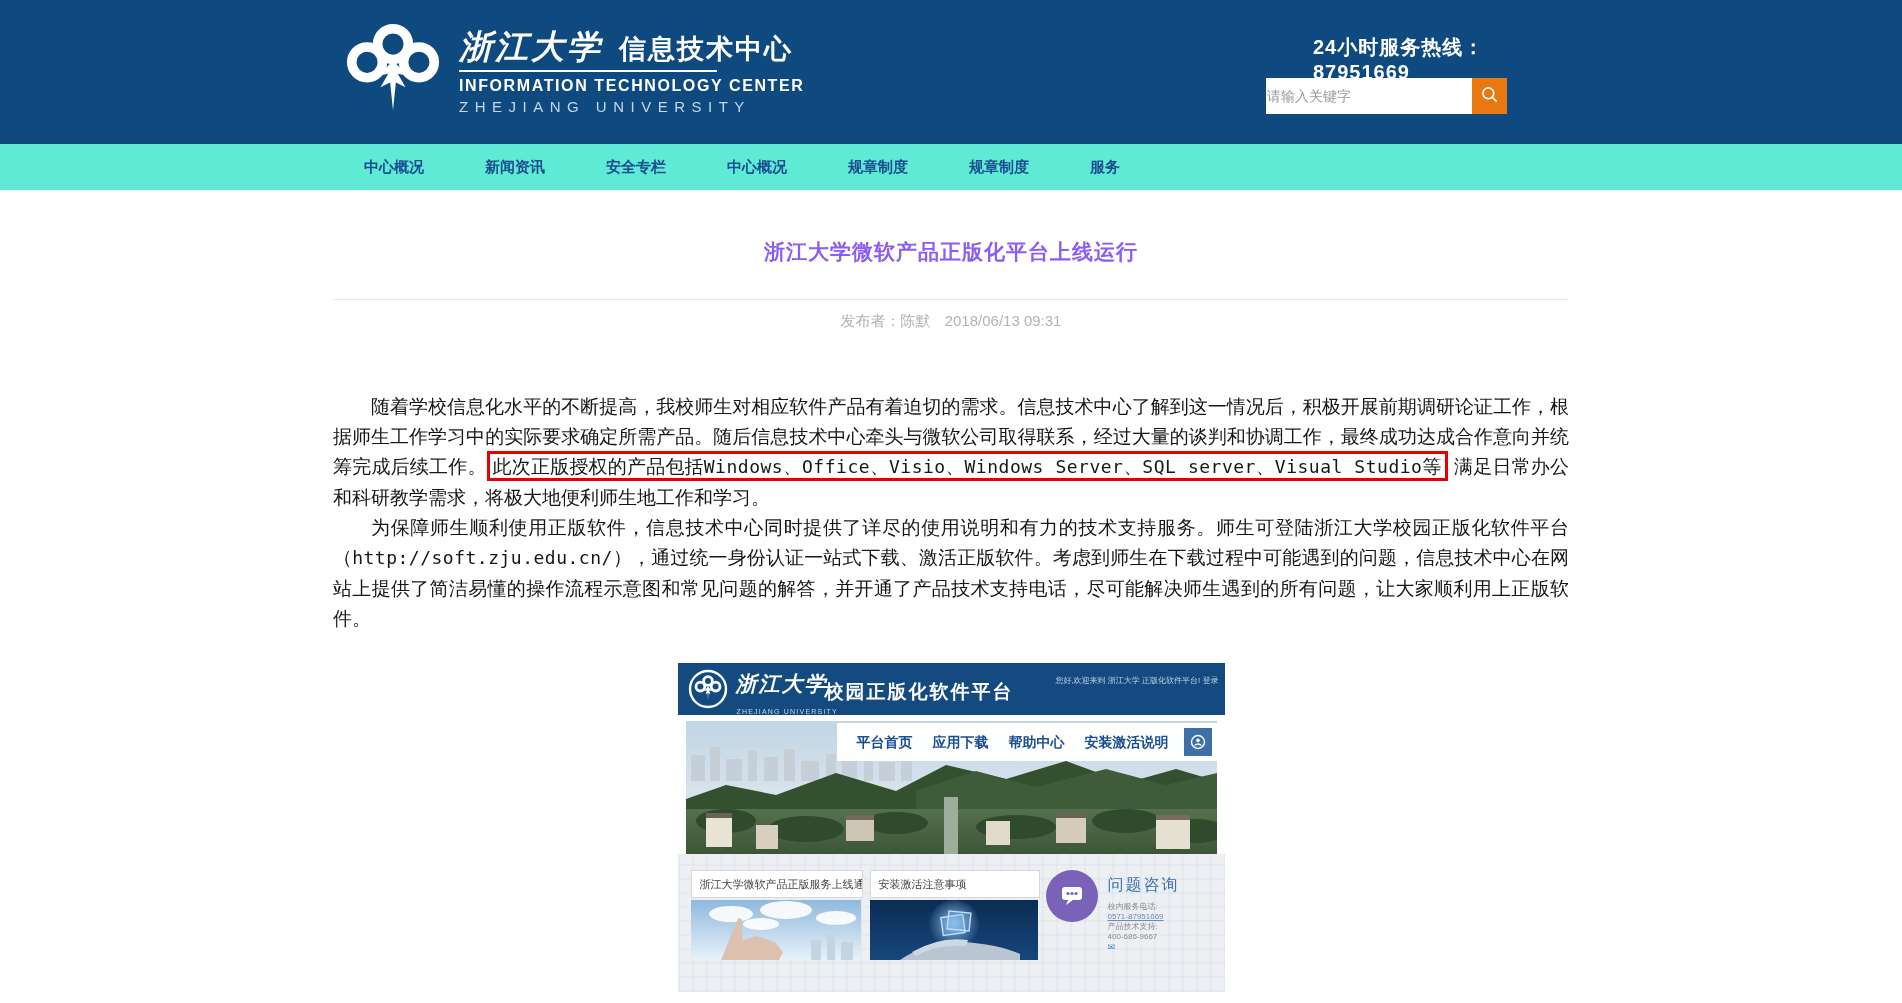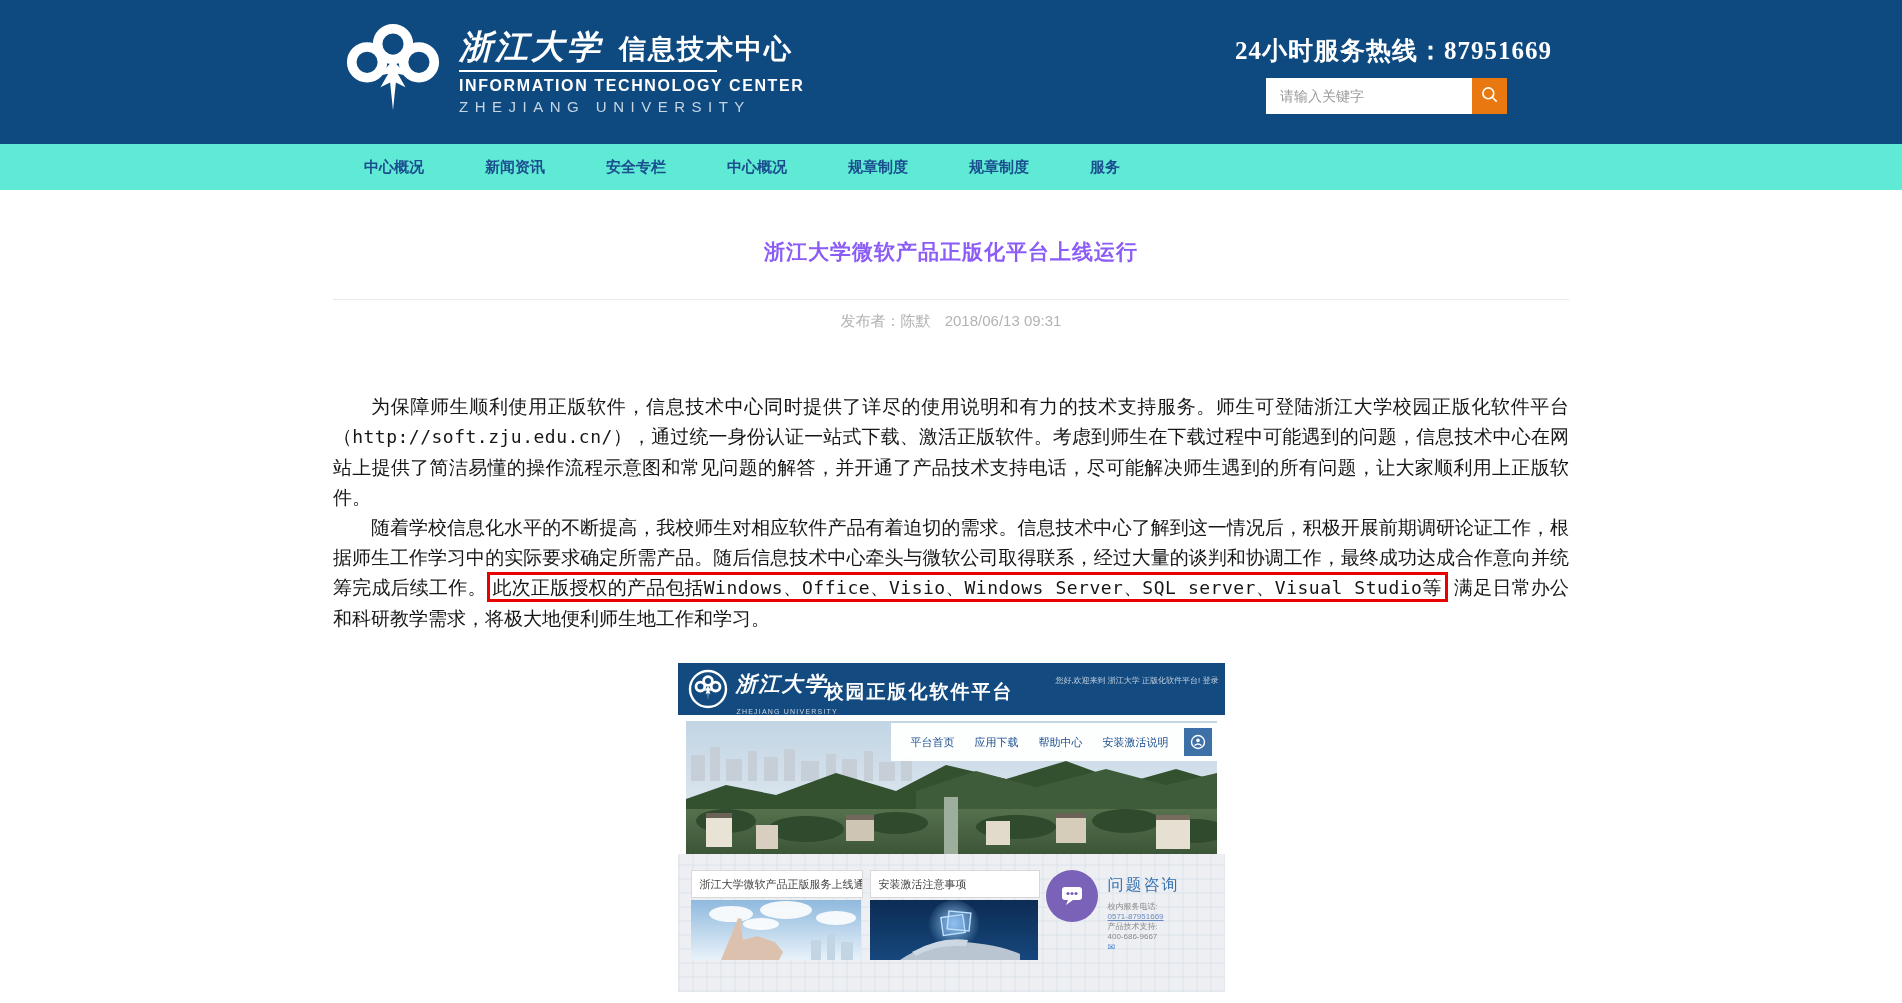--- a/index.html
+++ b/index.html
@@ -13,23 +13,23 @@
   .logo-emblem { width:96px; height:96px; }
   .logo-text { margin-left:18px; padding-top:8px; }
   .logo-cn-row { display:flex; align-items:flex-end; }
   .logo-univ { font-family:"DejaVu Serif",serif; font-style:italic; font-weight:bold;
     font-size:33px; letter-spacing:3px; line-height:1; }
   .logo-dept { font-size:27px; font-weight:bold; letter-spacing:2px; margin-left:16px; line-height:1.05; }
   .logo-divider { border-bottom:2px solid #fff; margin:7px 0 5px; width:258px; }
   .logo-en1 { font-size:16px; font-weight:bold; letter-spacing:1.6px; }
   .logo-en2 { font-size:15px; letter-spacing:6.5px; color:#c7d6e4; margin-top:3px; }
 
-  .hotline { position:absolute; left:902px; top:34px; font-size:25px; font-weight:bold; letter-spacing:1px;font-family:Liberation Serif, serif; }
+  .hotline { position:absolute; left:980px; top:34px; font-size:20px; font-weight:bold; letter-spacing:1px; }
   .searchbar { position:absolute; left:933px; top:78px; width:241px; height:36px; display:flex; }
-  .searchbar input { width:206px; height:36px; border:none; outline:none; padding:0 14px;
+  .searchbar input { width:206px; height:36px; border:none; outline:none; padding:0 1px;
     font-size:14px; color:#333; }
   .searchbar input::placeholder { color:#9a9a9a; }
   .search-btn { width:35px; height:36px; background:#e8780f; border:none; cursor:pointer;
     display:flex; align-items:center; justify-content:center; }
 
   
   .main-nav { height:46px; background:#5eead4; }
   .main-nav ul { width:1236px; margin:0 auto; display:flex; list-style:none; }
   .main-nav li { line-height:46px; margin-right:61px; }
   .main-nav li:first-child { margin-left:31px; }
@@ -55,21 +55,21 @@
   .embed-univ { position:absolute; left:58px; top:6px; font-family:"DejaVu Serif",serif;
     font-style:italic; font-weight:bold; font-size:21px; letter-spacing:2px; }
   .embed-univ-en { position:absolute; left:59px; top:34px; font-size:7px; letter-spacing:1.2px; color:#c9d7e4; }
   .embed-site { position:absolute; left:147px; top:14px; font-size:19px; font-weight:bold; letter-spacing:2px;text-align:center; }
   .embed-welcome { position:absolute; right:6px; top:3px; font-size:8px; color:rgba(255,255,255,0.72); }
 
   .embed-banner { margin:6px 8px 0; height:133px; position:relative; overflow:hidden; background:#b9cfdf; }
   .embed-banner > svg { position:absolute; left:0; top:0; }
   .embed-nav { position:absolute; top:2px; right:0; height:38px; background:rgba(255,255,255,0.96);
     display:flex; align-items:center; padding-left:10px; }
-  .embed-nav-item { font-size:11px; font-weight:normal; color:#1b4e8f; margin:0 10px; white-space:nowrap; }
+  .embed-nav-item { font-size:14px; font-weight:bold; color:#1b4e8f; margin:0 10px; white-space:nowrap; }
   .embed-nav-badge { width:28px; height:28px; background:#3c70a6; margin:0 5px;
     display:flex; align-items:center; justify-content:center; }
 
   .embed-body { background:#edeff2; height:138px; display:flex; padding-top:16px;
     background-image:repeating-linear-gradient(0deg, rgba(170,195,220,0.12) 0 2px, transparent 2px 14px),
                      repeating-linear-gradient(90deg, rgba(170,195,220,0.12) 0 2px, transparent 2px 14px); }
   .card { width:172px; margin-left:13px; }
   .card2 { width:170px; margin-left:7px; }
   .card-title { background:#fff; border:1px solid #d8d8d8; height:28px; line-height:26px;
     padding:0 8px; font-size:11px; color:#444; white-space:nowrap; overflow:hidden; }
@@ -143,22 +143,22 @@
 
 <div class="article">
   <div class="article-title">浙江大学微软产品正版化平台上线运行</div>
   <div class="article-divider"></div>
   <div class="article-byline">
     <span>发布者：陈默</span>
     <span class="dt">2018/06/13 09:31</span>
   </div>
 
   <div class="article-body">
+    <p><span>随着学校信息化水平的不断提高，我校师生对相应软件产品有着迫切的需求。信息技术中心了解到这一情况后，积极开展前期调研论证工作，根据师生工作学习中的实际要求确定所需产品。随后信息技术中心牵头与微软公司取得联系，经过大量的谈判和协调工作，最终成功达成合作意向并统筹完成后续工作。</span><span class="redbox"><span>此次正版授权的产品包括</span><span class="tt">Windows、Office、Visio、Windows Server、SQL server、Visual Studio</span><span>等</span></span><span> 满足日常办公和科研教学需求，将极大地便利师生地工作和学习。</span></p>
     <p><span>为保障师生顺利使用正版软件，信息技术中心同时提供了详尽的使用说明和有力的技术支持服务。师生可登陆浙江大学校园正版化软件平台（</span><span class="tt">http://soft.zju.edu.cn/</span><span>），通过统一身份认证一站式下载、激活正版软件。考虑到师生在下载过程中可能遇到的问题，信息技术中心在网站上提供了简洁易懂的操作流程示意图和常见问题的解答，并开通了产品技术支持电话，尽可能解决师生遇到的所有问题，让大家顺利用上正版软件。</span></p>
-    <p><span>随着学校信息化水平的不断提高，我校师生对相应软件产品有着迫切的需求。信息技术中心了解到这一情况后，积极开展前期调研论证工作，根据师生工作学习中的实际要求确定所需产品。随后信息技术中心牵头与微软公司取得联系，经过大量的谈判和协调工作，最终成功达成合作意向并统筹完成后续工作。</span><span class="redbox"><span>此次正版授权的产品包括</span><span class="tt">Windows、Office、Visio、Windows Server、SQL server、Visual Studio</span><span>等</span></span><span> 满足日常办公和科研教学需求，将极大地便利师生地工作和学习。</span></p>
 
     <div class="embed">
       <div class="embed-header">
         <div class="embed-logo">
           <svg viewBox="0 0 100 100" width="40" height="40">
             <circle cx="50" cy="50" r="45" fill="none" stroke="#fff" stroke-width="6"></circle>
             <circle cx="50" cy="30" r="11" fill="none" stroke="#fff" stroke-width="7"></circle>
             <circle cx="31" cy="44" r="11" fill="none" stroke="#fff" stroke-width="7"></circle>
             <circle cx="69" cy="44" r="11" fill="none" stroke="#fff" stroke-width="7"></circle>
             <path d="M50,44 L40,55 L47,54 L44,63 L49,60 L50,78 L51,60 L56,63 L53,54 L60,55 Z" fill="#fff"></path>

